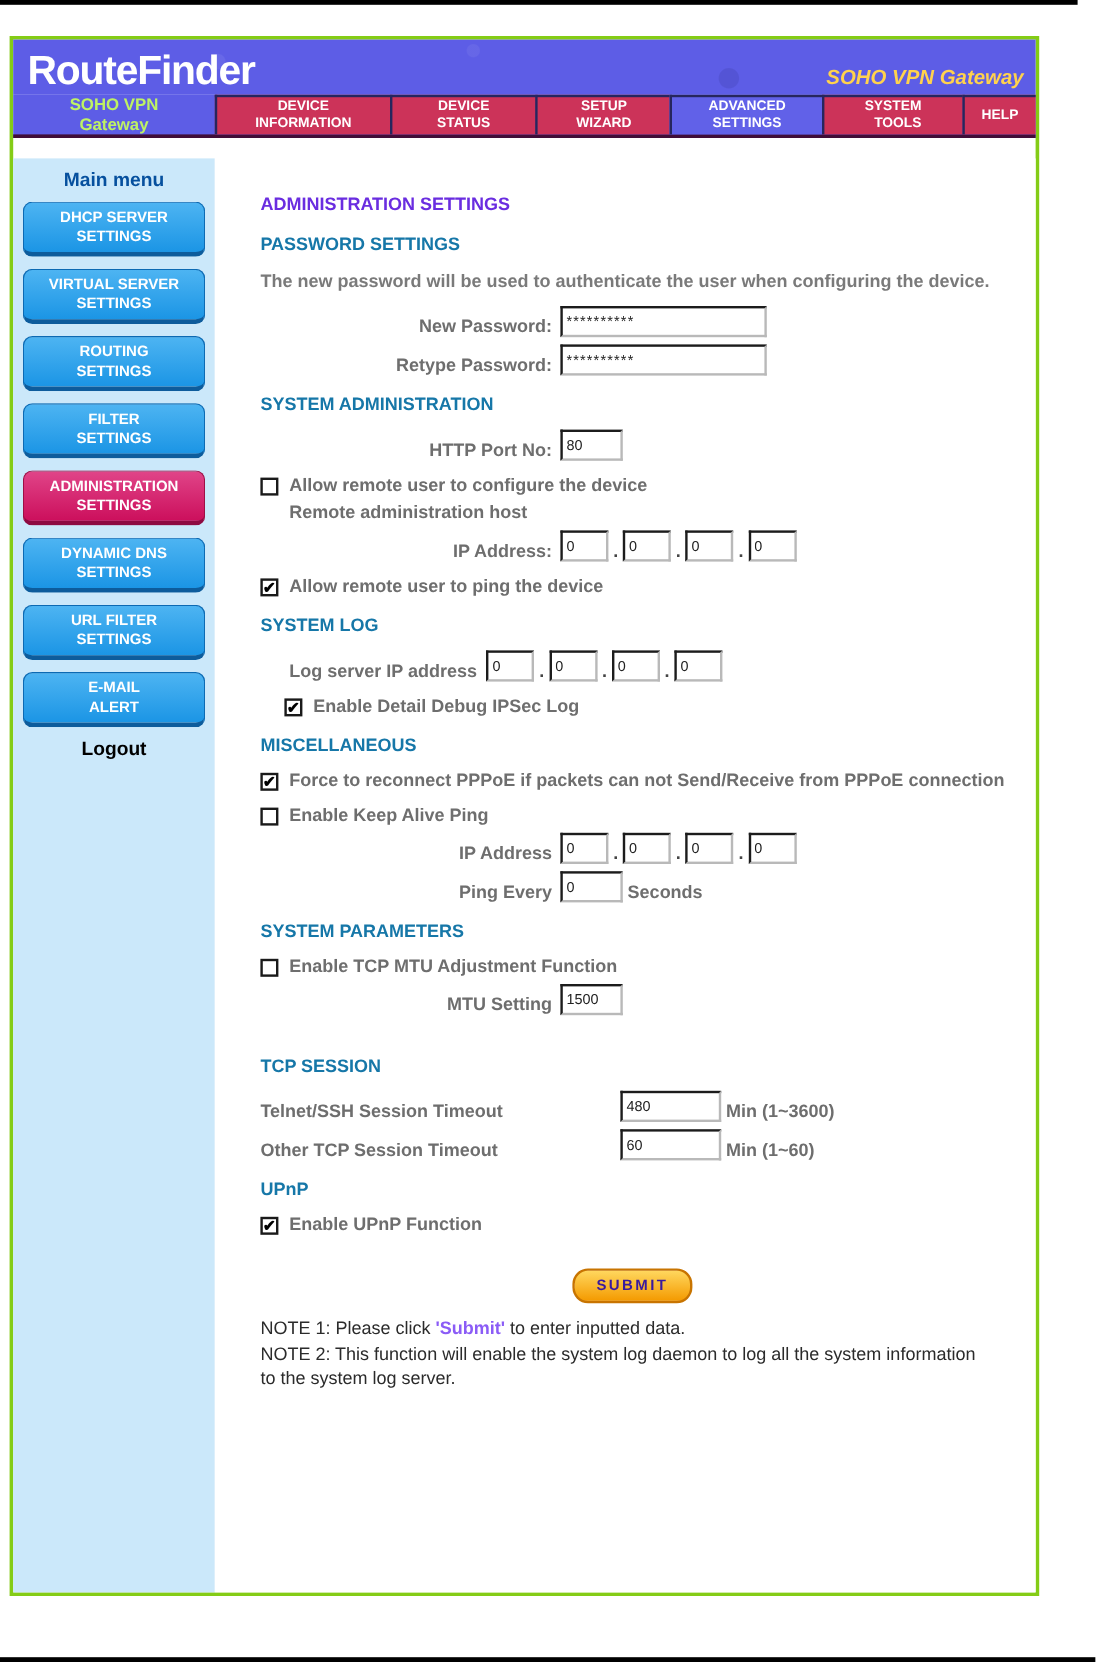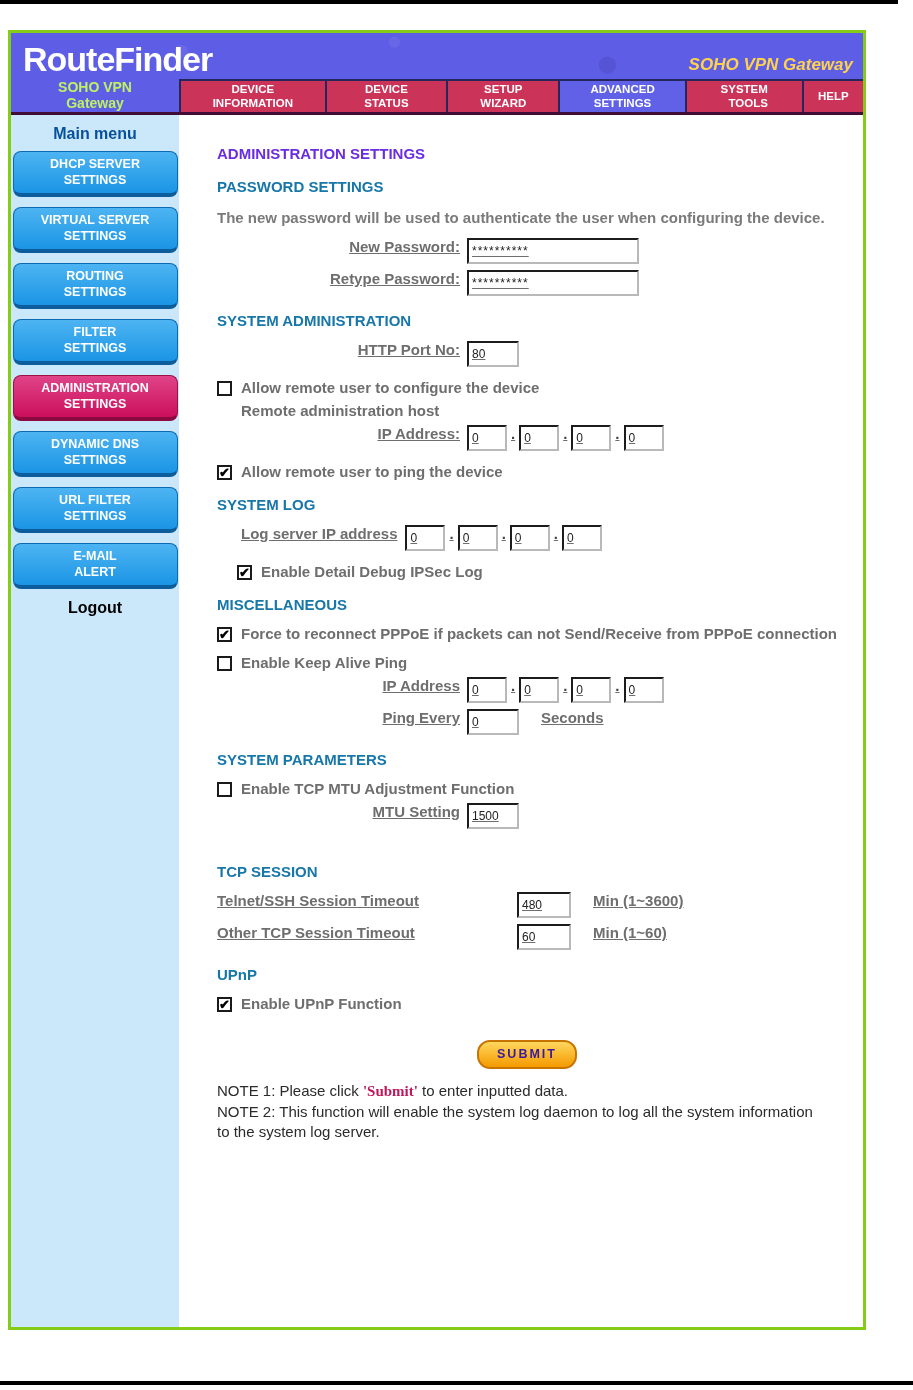--- a/index.html
+++ b/index.html
@@ -21,61 +21,61 @@
 
   
   .navrow { height:36px; background:#5d5de6; display:flex; flex:none; border-bottom:3px solid #400d38; }
   .nav-left { width:168px; flex:none; color:#bef264; font-weight:bold; font-size:14px; line-height:1.1; display:flex; align-items:center; justify-content:center; text-align:center; white-space:pre-line; }
   .nav-btn { flex:1; background:#cc3359; border-left:2px solid #26265e; border-top:2px solid #26265e; color:#fff; font-weight:bold; font-size:11.5px; line-height:1.2; display:flex; align-items:center; justify-content:center; text-align:center; white-space:pre-line; cursor:pointer; }
   .nav-btn.active { background:#6161e8; }
   .nav-btn.w-info { flex:1.5; } .nav-btn.w-status{ flex:1.25; } .nav-btn.w-wizard{ flex:1.15; }
   .nav-btn.w-adv { flex:1.3; } .nav-btn.w-tools{ flex:1.2;text-align:right; } .nav-btn.w-help { flex:.62; }
 
   
-  .mainrow { flex:1; display:flex; min-height:0; }
+  .mainrow { flex:1; display:flex; min-height:0;margin-top:17px; }
   .sidebar { width:168px; flex:none; background:#cbe8fa; padding-top:10px; }
   .menu-title { text-align:center; color:#06509e; font-weight:bold; font-size:16px; margin-bottom:8px; }
-  .side-btn { width:165px; margin:0 auto 10px auto; min-height:46px; border-radius:8px;
+  .side-btn { width:152px; margin:0 auto 10px auto; min-height:46px; border-radius:8px;
               background:linear-gradient(#4db4f2,#1b95e5); border:1px solid #0c6ab3; border-bottom:4px solid #0d5c9c;
               color:#fff; font-weight:bold; font-size:12.5px; line-height:1.25; text-align:center; white-space:pre-line;
               display:flex; align-items:center; justify-content:center; padding:4px 2px; cursor:pointer; }
   .side-btn.active { background:linear-gradient(#e04488,#cc0f5c); border-color:#9e0f45; border-bottom-color:#8d0a41; }
   .logout { text-align:center; color:#000000; font-weight:bold; font-size:16px; margin-top:4px; cursor:pointer; }
 
   .content { flex:1; background:#fff; padding:30px 14px 8px 38px; color:#6e6e6e; font-size:15px; font-weight:bold; }
 
   .h-purple { color:#6a2de0; font-size:15px; font-weight:bold; margin-bottom:16px; }
   .h-teal   { color:#1677a8; font-size:15px; font-weight:bold; margin:16px 0 12px 0; }
   .para { color:#7a7a7a; font-weight:bold; line-height:1.4; max-width:620px; margin-bottom:10px; }
 
-  .row { display:flex; align-items:flex-start; margin:6px 0;text-decoration:underline; }
+  .row { display:flex; align-items:flex-end; margin:6px 0; }
   .lbl-r { width:250px; text-align:right; padding-right:7px; flex:none; }
   .txt { height:26px; background:#fff; border:2px solid; border-color:#1c1c1c #b9b9b9 #b9b9b9 #1c1c1c; font-family:"Liberation Sans",sans-serif; font-size:12px; padding:1px 3px; color:#222; }
   .txt.pw  { width:172px; letter-spacing:1px; }
   .txt.sm  { width:52px; }
   .txt.ip  { width:40px; }
-  .txt.mid { width:54px; }
+  .txt.mid { width:84px; }
   .dot { padding:0 4px; color:#444; }
 
   .cbrow { display:flex; align-items:flex-start; margin:12px 0 6px 0; max-width:640px; }
   .cb { width:15px; height:15px; flex:none; margin:2px 9px 0 0; background:#fff; border:2px solid #1a1a1a; display:inline-flex; align-items:center; justify-content:center; font-size:13px; line-height:1; color:#000; cursor:pointer; }
   .indent1 { margin-left:24px; }
   .indent2 { margin-left:20px; }
 
   .inline-lbl { padding-right:8px; }
-  .after-lbl { padding-left:22px; }
+  .after-lbl { padding-left:4px; }
   .flow-lbl { width:300px; flex:none; }
 
   .submit-wrap { width:620px; text-align:center; margin:28px 0 12px 0; }
   .submit-btn { display:inline-block; padding:5px 18px 6px 18px; border-radius:13px;
                 background:linear-gradient(#ffd75e,#f49a00); border:2px solid #c87400;
                 color:#3a1a9e; font-weight:bold; font-size:12.5px; letter-spacing:2px; cursor:pointer; }
 
   .notes { color:#2b2b2b; font-weight:normal; font-size:15px; line-height:1.38; max-width:610px; margin-top:4px; }
-  .note-link { color:#be185d; font-weight:bold;font-family:Liberation Serif, serif; }
+  .note-link { color:#8b5cf6; font-weight:bold; }
 </style>
 </head>
 <body>
 
 <div class="top-rule"></div>
 <div class="bottom-rule"></div>
 
 <div class="window">
 
   <div class="banner">

